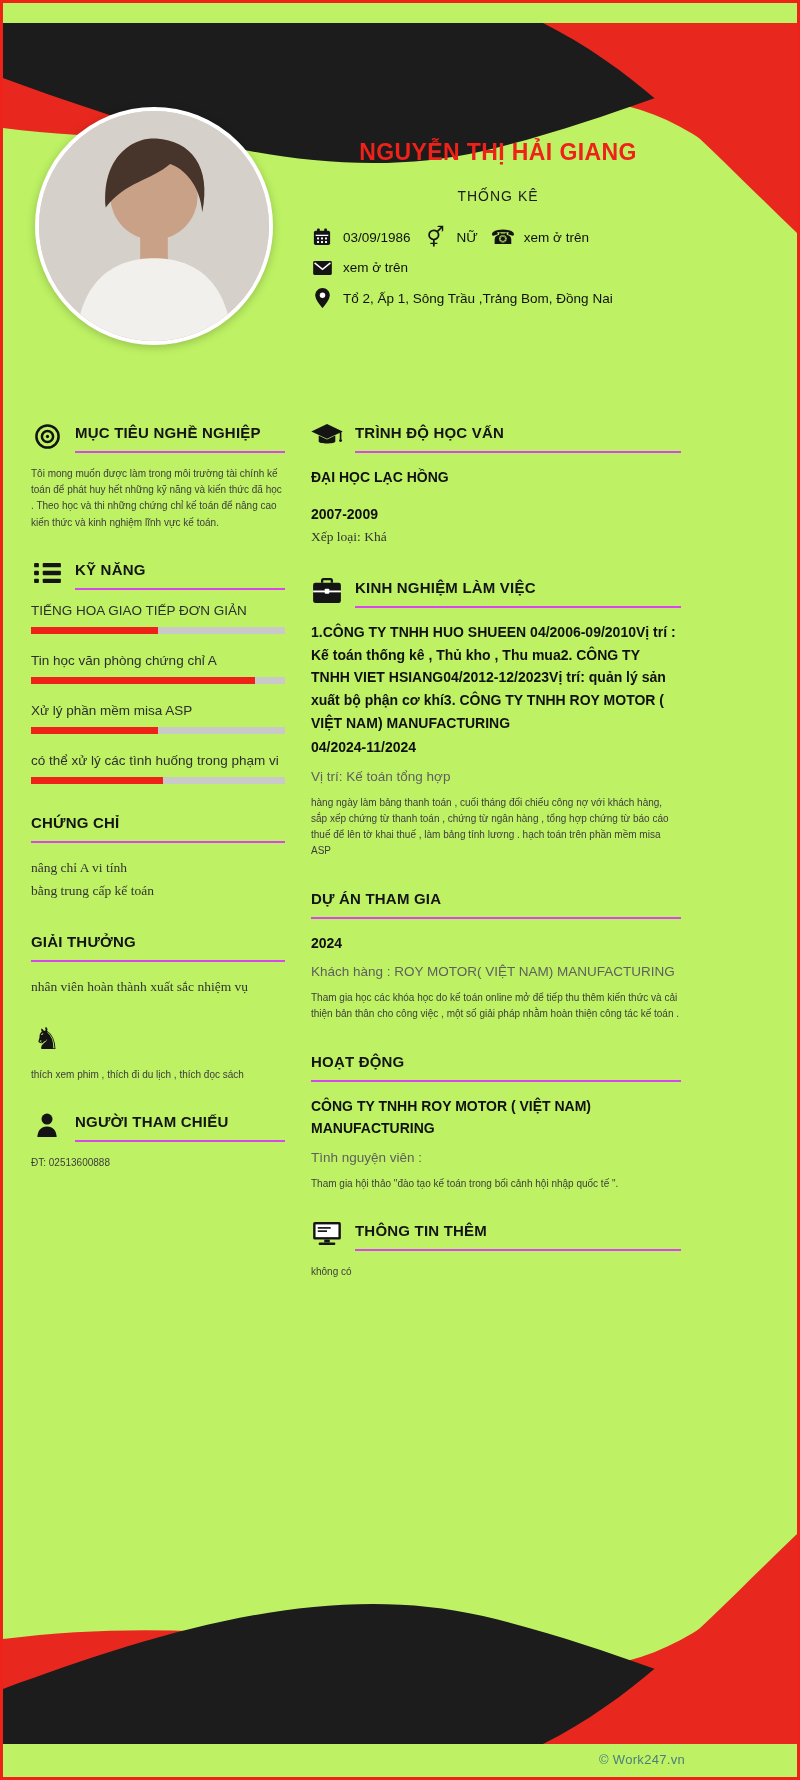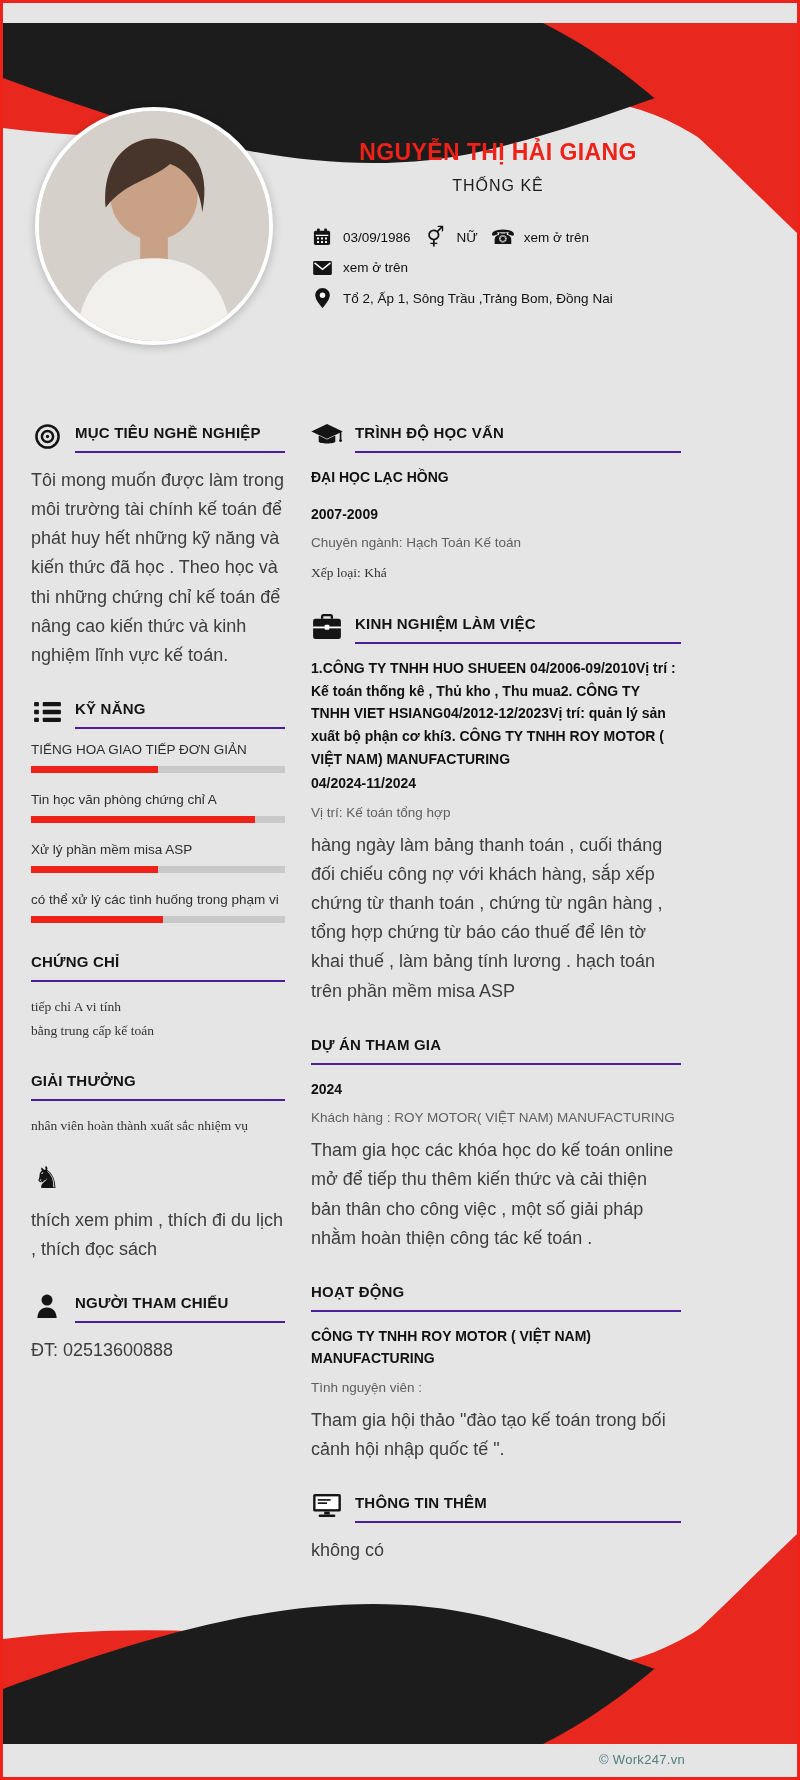--- a/index.html
+++ b/index.html
@@ -6,59 +6,59 @@
   * { margin:0; padding:0; box-sizing:border-box; }
   html,body { background:#ffffff; }
   body {
     width:800px; height:1780px;
     font-family:"Liberation Sans", sans-serif;
     color:#222;
   }
   .page {
     position:relative;
     width:800px; height:1780px;
-    background:#e5e5e5;
+    background:#bef264;
     border:3px solid #ee2218;
     overflow:hidden;
   }
 
   
   .cv-header { position:relative; height:378px; }
   .wave-top {
     position:absolute; left:0; top:20px; width:100%; height:280px; z-index:1; display:block;
   }
   .photo {
     position:absolute; left:32px; top:104px; width:238px; height:238px;
     border-radius:50%; border:4px solid #fff; overflow:hidden;
     box-shadow:0 2px 10px rgba(0,0,0,.22); z-index:3; background:#d6d0ca;
   }
   .photo svg { display:block; width:100%; height:100%; }
   .head-text { position:absolute; left:300px; top:136px; width:390px; text-align:center; z-index:3; }
   .candidate-name { font-size:23px; font-weight:bold; color:#ee2218; letter-spacing:.4px; }
-  .job-title { margin-top:11px; font-size:16px; font-weight:500; letter-spacing:1px; color:#1c1c1c; }
+  .job-title { margin-top:22px; font-size:14px; font-weight:500; letter-spacing:1px; color:#1c1c1c; }
   .contact { position:absolute; left:308px; top:224px; width:420px; z-index:3; }
   .contact-row { display:flex; align-items:center; gap:14px; }
   .contact-row + .contact-row { margin-top:13px; }
   .contact-item { display:flex; align-items:center; gap:10px; font-size:13.5px; color:#101010; }
   .contact-item .ci { display:inline-flex; width:22px; justify-content:center; }
   .glyph-icon { font-size:20px; line-height:1; color:#141414; }
 
   
   .cv-body { display:flex; gap:26px; padding:38px 116px 0 28px; }
   .col-left  { width:254px; flex:none; }
   .col-right { flex:1; min-width:0; }
   .sec { margin-bottom:25px; }
 
   .sec-head { display:flex; align-items:center; gap:12px; margin-bottom:13px; }
   .sec-icon { flex:none; display:inline-flex; align-items:center; justify-content:center; width:32px; }
-  .sec-rule { flex:1; border-bottom:2px solid #4c1d95; padding:5px 0 9px; }
+  .sec-rule { flex:1; border-bottom:2px solid #d946ef; padding:5px 0 9px; }
   .sec-title { font-size:15px; font-weight:bold; color:#141414; letter-spacing:.2px; }
   .knight-glyph { font-size:30px; line-height:1; color:#141414; }
 
-  .body-text { font-size:18px; line-height:1.62; color:#3d3d3d; }
+  .body-text { font-size:10px; line-height:1.62; color:#3d3d3d; }
   .bold-block { font-size:14px; font-weight:bold; line-height:1.62; color:#101010; }
   .gray-line { font-size:13.5px; color:#5f5f5f; line-height:1.62; margin:7px 0; }
   .plain-line { font-size:13.5px; color:#333; line-height:1.75;font-family:Liberation Serif, serif; }
 
   .skill { margin-bottom:19px; }
   .skill-label { font-size:13.5px; color:#2e2e2e; }
   .skill-bar { height:7px; background:#c9c9c9; margin-top:9px; }
   .skill-fill { height:100%; background:#ee2218; width:0; }
 
   .edu-school { margin-bottom:14px; }
@@ -213,21 +213,21 @@
           <div class="skill-bar">
               <div class="skill-fill" style="width: 52%;"></div>
             </div>
         </div>
       </section>
 
       <section class="sec">
         <div class="sec-head">
           <span class="sec-rule"><span class="sec-title">CHỨNG CHỈ</span></span>
         </div>
-        <p class="plain-line">tiếp chỉ A vi tính</p>
+        <p class="plain-line">nâng chỉ A vi tính</p>
         <p class="plain-line">bằng trung cấp kế toán</p>
       </section>
 
       <section class="sec">
         <div class="sec-head">
           <span class="sec-rule"><span class="sec-title">GIẢI THƯỞNG</span></span>
         </div>
         <p class="plain-line">nhân viên hoàn thành xuất sắc nhiệm vụ</p>
       </section>
 
@@ -262,21 +262,20 @@
                 <polygon points="17,0 34,8 17,16 0,8" fill="#141414"></polygon>
                 <path d="M8,12.5 L8,19 C8,21.8 26,21.8 26,19 L26,12.5 L17,16.8 Z" fill="#141414"></path>
                 <rect x="30.8" y="8" width="1.8" height="9" fill="#141414"></rect>
                 <circle cx="31.7" cy="18" r="1.6" fill="#141414"></circle>
               </svg>
           </span>
           <span class="sec-rule"><span class="sec-title">TRÌNH ĐỘ HỌC VẤN</span></span>
         </div>
         <p class="bold-block edu-school">ĐẠI HỌC LẠC HỒNG</p>
         <p class="bold-block">2007-2009</p>
-        <p class="gray-line">Chuyên ngành: Hạch Toán Kế toán</p>
         <p class="plain-line">Xếp loại: Khá</p>
       </section>
 
       <section class="sec">
         <div class="sec-head">
           <span class="sec-icon">
             <svg width="28" height="25" viewBox="0 0 30 27">
                 <path d="M11,5 L11,2.5 L19,2.5 L19,5 L21.5,5 L21.5,2.5 C21.5,1.1 20.4,0 19,0 L11,0 C9.6,0 8.5,1.1 8.5,2.5 L8.5,5 Z" fill="#141414"></path>
                 <rect x="0" y="5" width="30" height="22" rx="2.5" fill="#141414"></rect>
                 <rect x="0" y="13.5" width="30" height="2" fill="#fff"></rect>

